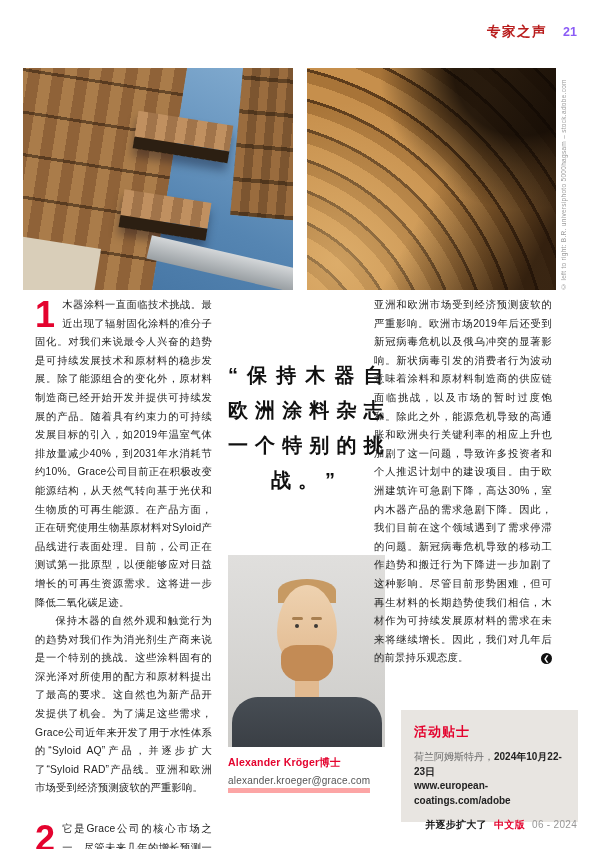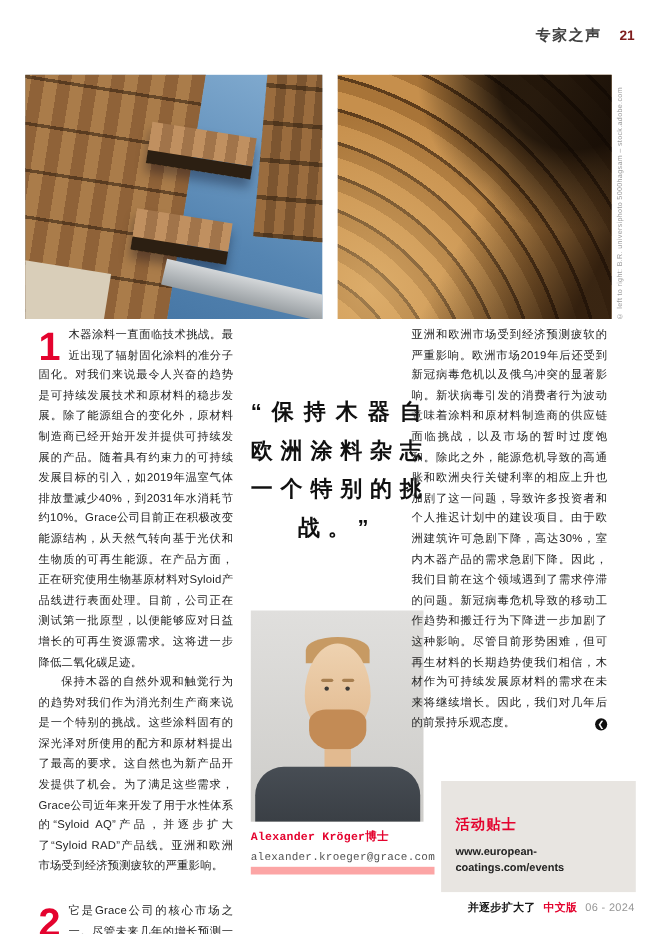--- a/index.html
+++ b/index.html
@@ -1,22 +1,22 @@
 <!DOCTYPE html>
 <html><head>
 <meta charset="utf-8">
 <style>
   html,body { margin:0; padding:0; background:#fff; }
   .page { position:relative; width:600px; height:849px; background:#ffffff; overflow:hidden;
           font-family:"Liberation Sans","DejaVu Sans",sans-serif; color:#222; }
 
   
   .header { position:absolute; top:23px; right:23px; display:flex; align-items:baseline; }
-  .section-title { color:#404040; font-weight:bold; font-size:13.5px; letter-spacing:1.5px; }
-  .page-num { color:#7f1d1d; font-weight:bold; font-size:12.5px; margin-left:16px; }
+  .section-title { color:#b91c1c; font-weight:bold; font-size:13.5px; letter-spacing:1.5px; }
+  .page-num { color:#8b5cf6; font-weight:bold; font-size:12.5px; margin-left:16px; }
 
   
   .photo { position:absolute; top:68px; height:222px; overflow:hidden; }
   .photo-left { left:23px; width:270px;
     background:linear-gradient(205deg,#85aed2 0%,#5585b2 55%,#3f6f9e 100%); }
   .b-main { position:absolute; left:-48px; top:-26px; width:192px; height:290px; transform:rotate(9deg);
     background:
       repeating-linear-gradient(0deg, rgba(35,20,8,.5) 0 3px, rgba(0,0,0,0) 3px 42px),
       repeating-linear-gradient(90deg,#aa7c4a 0 12px,#8f6238 12px 24px); }
   .b-balc { position:absolute; height:26px; transform:rotate(9deg);
@@ -72,33 +72,33 @@
   .p-brow.l { left:64px; } .p-brow.r { left:83px; }
   .p-eye { position:absolute; top:69px; width:4px; height:4px; border-radius:50%; background:#3d3a36; }
   .p-eye.l { left:67px; } .p-eye.r { left:86px; }
   .p-beard { position:absolute; left:50%; transform:translateX(-50%); top:90px; width:52px; height:38px;
     border-radius:30% 30% 50% 50%; background:#c38b55; }
   .p-neck { position:absolute; left:50%; transform:translateX(-50%); top:126px; width:24px; height:20px; background:#e2ba90; }
   .p-body { position:absolute; left:50%; transform:translateX(-50%); bottom:0; width:150px; height:50px;
     border-radius:26px 26px 0 0; background:linear-gradient(#474d54,#3a3f45); }
 
   
-  .caption { margin-top:9px; font-size:10px; line-height:13.5px; color:#3a3a3a;font-family:Liberation Mono, monospace; }
+  .caption { margin-top:9px; font-size:10px; line-height:13.5px; color:#3a3a3a; }
   .cap-name { color:#e4032e; font-weight:bold; font-size:10.5px; margin-bottom:2px; }
   .cap-email { display:inline-block; color:#555; text-decoration:none;
-    border-bottom:7px solid #fca5a5; padding-bottom:1px; margin-top:2px; }
+    border-bottom:5px solid #fca5a5; padding-bottom:1px; margin-top:2px; }
 
   
   .endmark { float:right; width:11px; height:11px; margin-top:4px; border-radius:50%;
     background:#101010; color:#fff; font-size:7.5px; line-height:11px; text-align:center; font-weight:bold; }
 
   
   .eventbox { position:absolute; left:401px; top:710px; width:177px; box-sizing:border-box;
     background:#e8e5e1; padding:13px 13px 14px; }
-  .eb-head { color:#e4032e; font-weight:bold; font-size:13px; letter-spacing:1px; margin-bottom:9px;margin-top:18px; }
+  .eb-head { color:#e4032e; font-weight:bold; font-size:13px; letter-spacing:1px; margin-bottom:9px; }
   .eb-line { font-size:10px; line-height:14.5px; color:#6a6a6a; }
   .eb-strong { color:#222; font-weight:bold; }
 
   
   .footer { position:absolute; right:23px; top:818px; font-size:10px; letter-spacing:.3px; }
   .f-mag { font-weight:bold; color:#1a1a1a; }
   .f-ed { font-weight:bold; color:#e4032e; margin-left:4px; }
   .f-issue { color:#979797; margin-left:4px;text-align:center; }
 </style>
 </head>
@@ -164,21 +164,24 @@
 
   <div class="col col3">
     <p>
       <span>亚洲和欧洲市场受到经济预测疲软的严重影响。欧洲市场2019年后还受到新冠病毒危机以及俄乌冲突的显著影响。新状病毒引发的消费者行为波动意味着涂料和原材料制造商的供应链面临挑战，以及市场的暂时过度饱和。除此之外，能源危机导致的高通胀和欧洲央行关键利率的相应上升也加剧了这一问题，导致许多投资者和个人推迟计划中的建设项目。由于欧洲建筑许可急剧下降，高达30%，室内木器产品的需求急剧下降。因此，我们目前在这个领域遇到了需求停滞的问题。新冠病毒危机导致的移动工作趋势和搬迁行为下降进一步加剧了这种影响。尽管目前形势困难，但可再生材料的长期趋势使我们相信，木材作为可持续发展原材料的需求在未来将继续增长。因此，我们对几年后的前景持乐观态度。</span>
       <span class="endmark">❮</span>
     </p>
   </div>
 
   <div class="eventbox">
     <div class="eb-head">活动贴士</div>
-    <a class="eb-line eb-strong" href="#" style="display:block; text-decoration:none;">www.european-coatings.com/events</a>
+    <div class="eb-line">
+      <span>荷兰阿姆斯特丹，</span><span class="eb-strong">2024年10月22-23日</span>
+    </div>
+    <a class="eb-line eb-strong" href="#" style="display:block; text-decoration:none;">www.european-coatings.com/adobe</a>
   </div>
 
   <div class="footer">
     <span class="f-mag">并逐步扩大了</span>
     <span class="f-ed">中文版</span>
     <span class="f-issue">06 - 2024</span>
   </div>
 
 </div>
 

